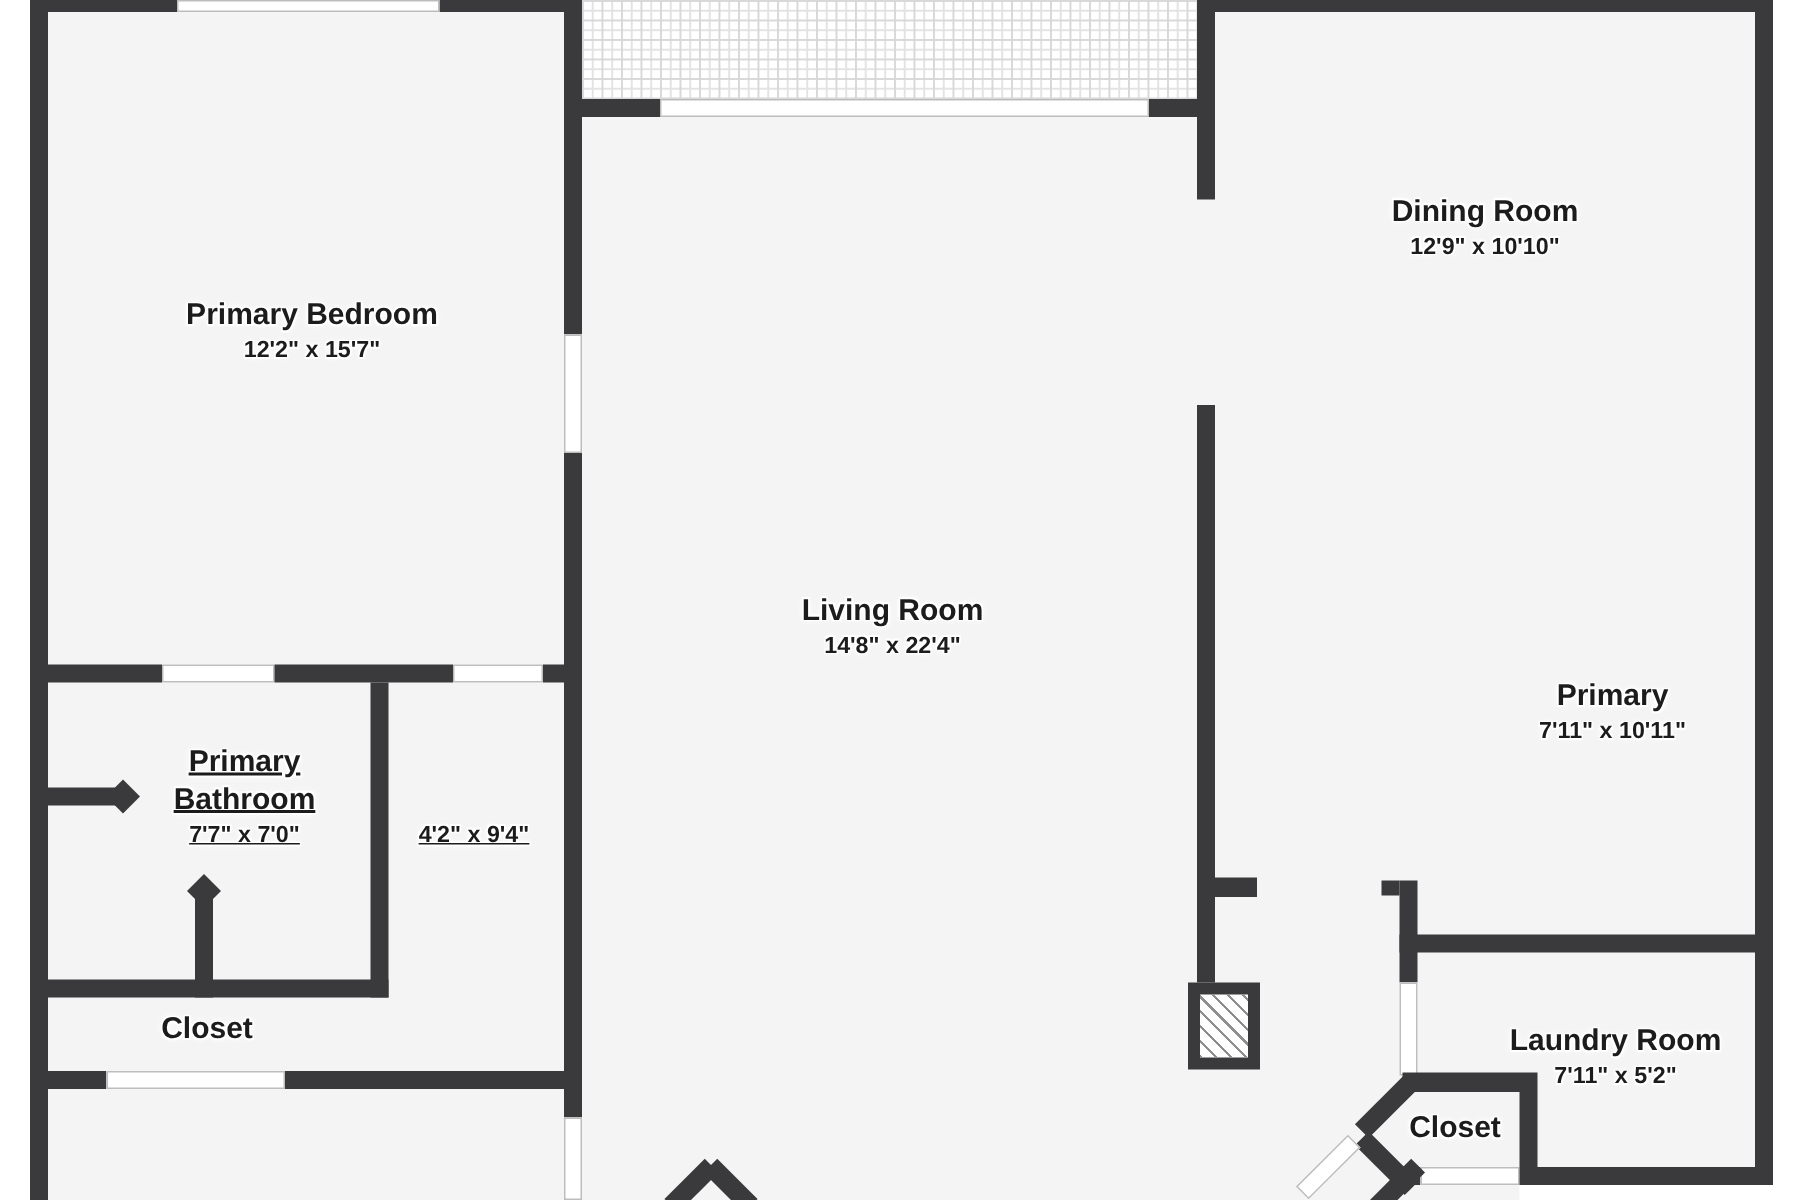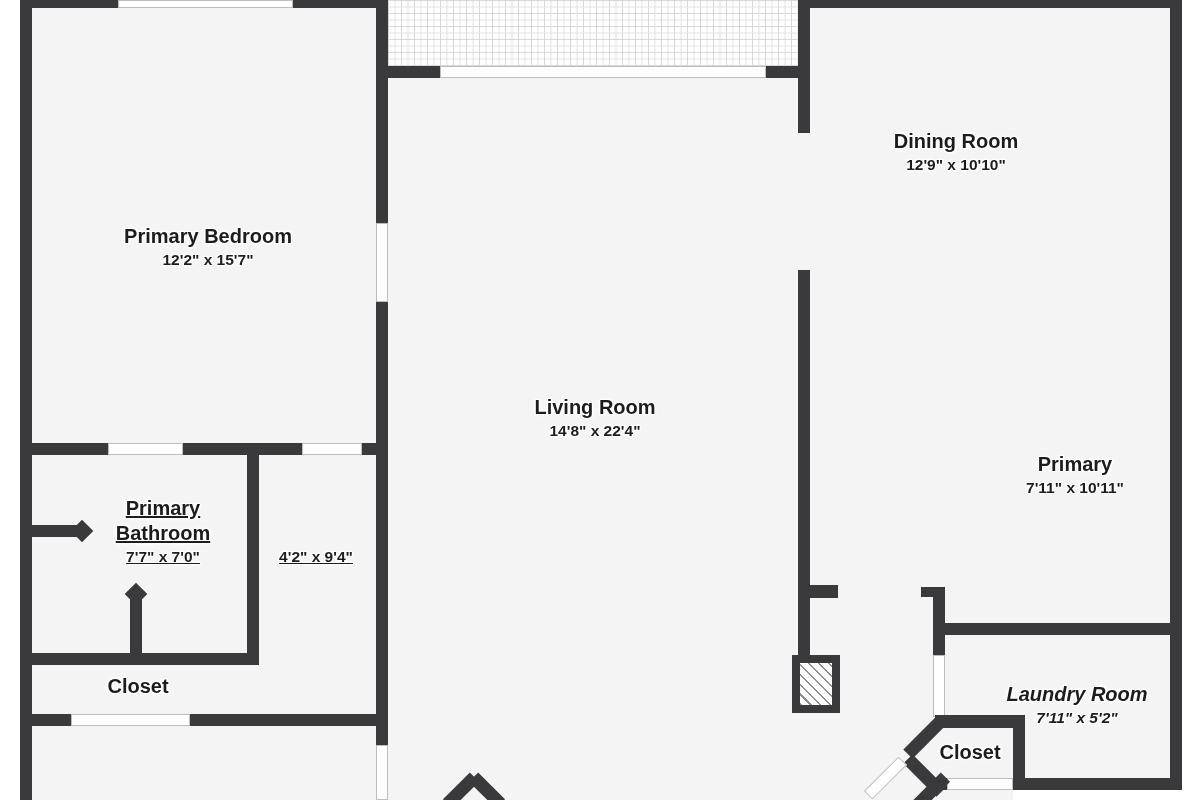--- a/index.html
+++ b/index.html
@@ -98,26 +98,26 @@
   <div class="opening" style="left:947px;top:778px;width:66px;height:12px;"></div>
   <div class="wall" style="left:1013px;top:778px;width:169px;height:12px;"></div>
   <div class="wall" style="left:901px;top:731px;width:47px;height:13px;transform:rotate(-45deg);"></div>
   <div class="wall" style="left:901px;top:769px;width:47px;height:13px;transform:rotate(45deg);"></div>
   <div class="opening" style="left:861px;top:772px;width:49px;height:12px;transform:rotate(-45deg);"></div>
   <div class="wall" style="left:872px;top:801px;width:86px;height:13px;transform:rotate(-45deg);"></div>
 
   <div class="wall" style="left:442px;top:784px;width:38px;height:13px;transform:rotate(-45deg);"></div>
   <div class="wall" style="left:468px;top:784px;width:38px;height:13px;transform:rotate(45deg);"></div>
 
-  <div class="label" style="left:208px;top:198px;margin-top:26px;">
+  <div class="label" style="left:208px;top:198px;">
     <span class="name">Primary Bedroom</span>
     <span class="dims">12'2" x 15'7"</span>
   </div>
 
-  <div class="label" style="left:956px;top:129px;">
+  <div class="label" style="left:990px;top:129px;">
     <span class="name">Dining Room</span>
     <span class="dims">12'9" x 10'10"</span>
   </div>
 
   <div class="label" style="left:595px;top:395px;">
     <span class="name">Living Room</span>
     <span class="dims">14'8" x 22'4"</span>
   </div>
 
   <div class="label" style="left:1075px;top:452px;">
@@ -131,21 +131,21 @@
   </div>
 
   <div class="label wrap" style="left:316px;top:546px;width:110px;">
     <span class="dims">4'2" x 9'4"</span>
   </div>
 
   <div class="label" style="left:138px;top:674px;">
     <span class="name">Closet</span>
   </div>
 
-  <div class="label" style="left:1077px;top:682px;font-style:italic;">
+  <div class="label" style="left:1077px;top:682px;">
     <span class="name">Laundry Room</span>
     <span class="dims">7'11" x 5'2"</span>
   </div>
 
   <div class="label" style="left:970px;top:740px;">
     <span class="name">Closet</span>
   </div>
 
 </div>
 

